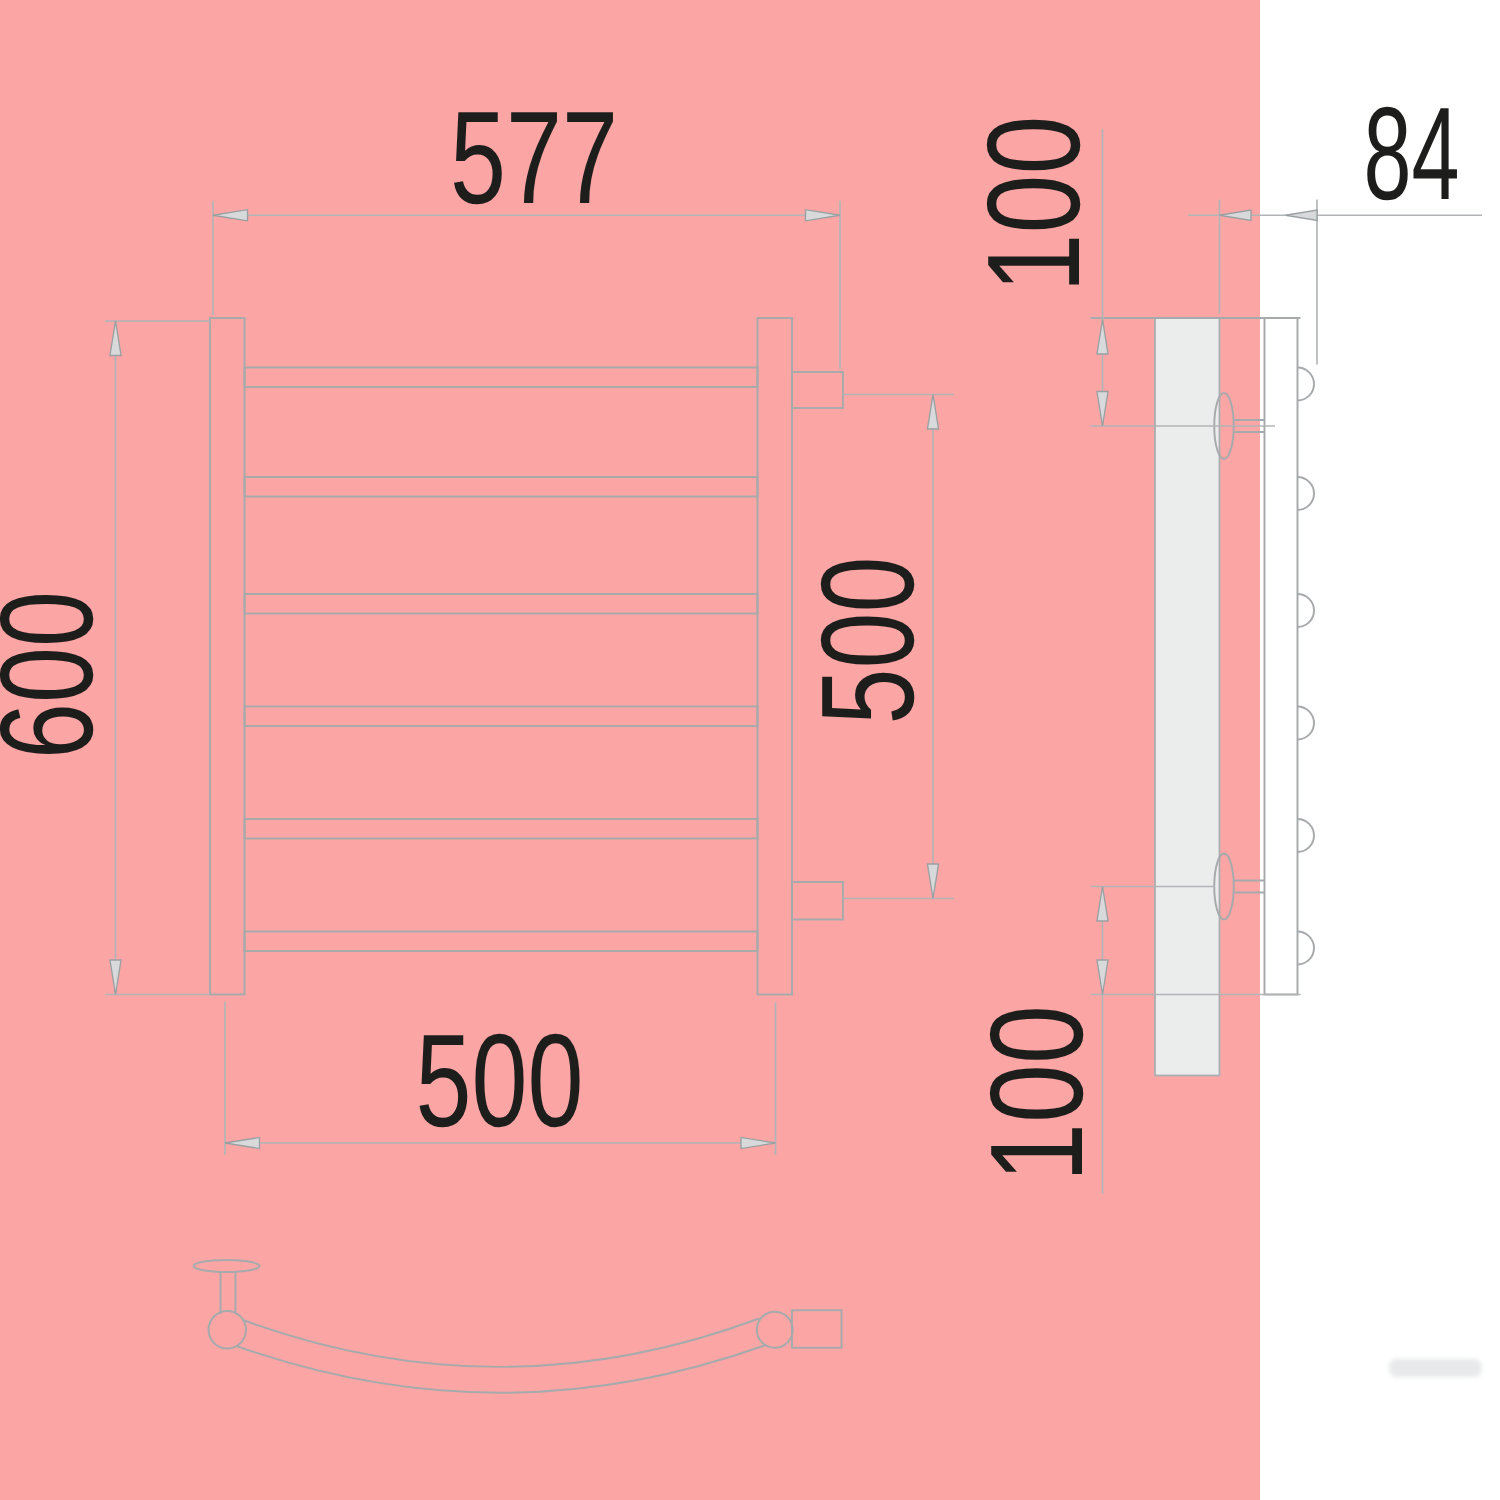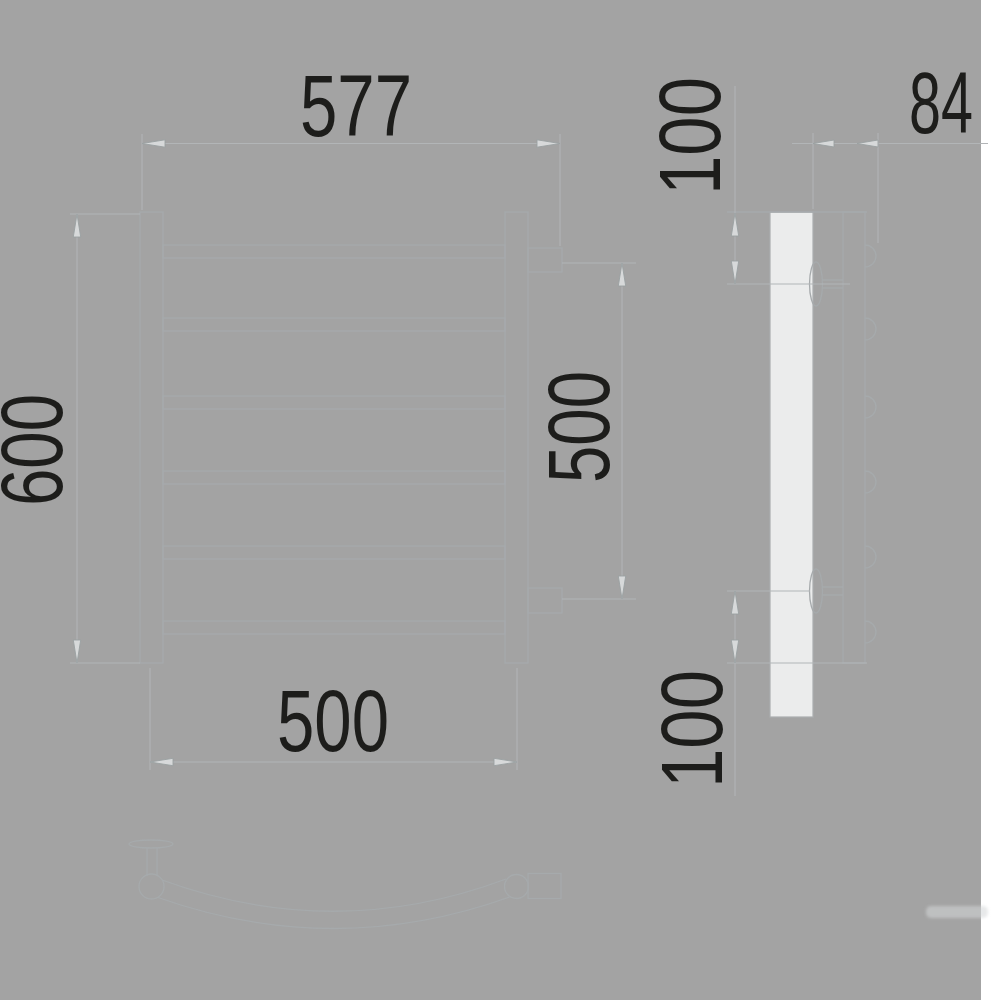--- a/index.html
+++ b/index.html
@@ -6,23 +6,23 @@
     margin: 0;
     padding: 0;
     background: #ffffff;
     width: 1000px;
     height: 1000px;
     overflow: hidden;
     font-family: "Liberation Sans", sans-serif;
   }
   .stage {
     position: relative;
-    width: 981px;
+    width: 840px;
     height: 1000px;
-    background: #a3a3a3;
+    background: #fca5a5;
   }
   svg { display: block; }
   
   .geo {
     stroke: #a6aaac;
     fill: none;
     stroke-width: 1.3;
     stroke-linecap: butt;
   }
   .plate {

